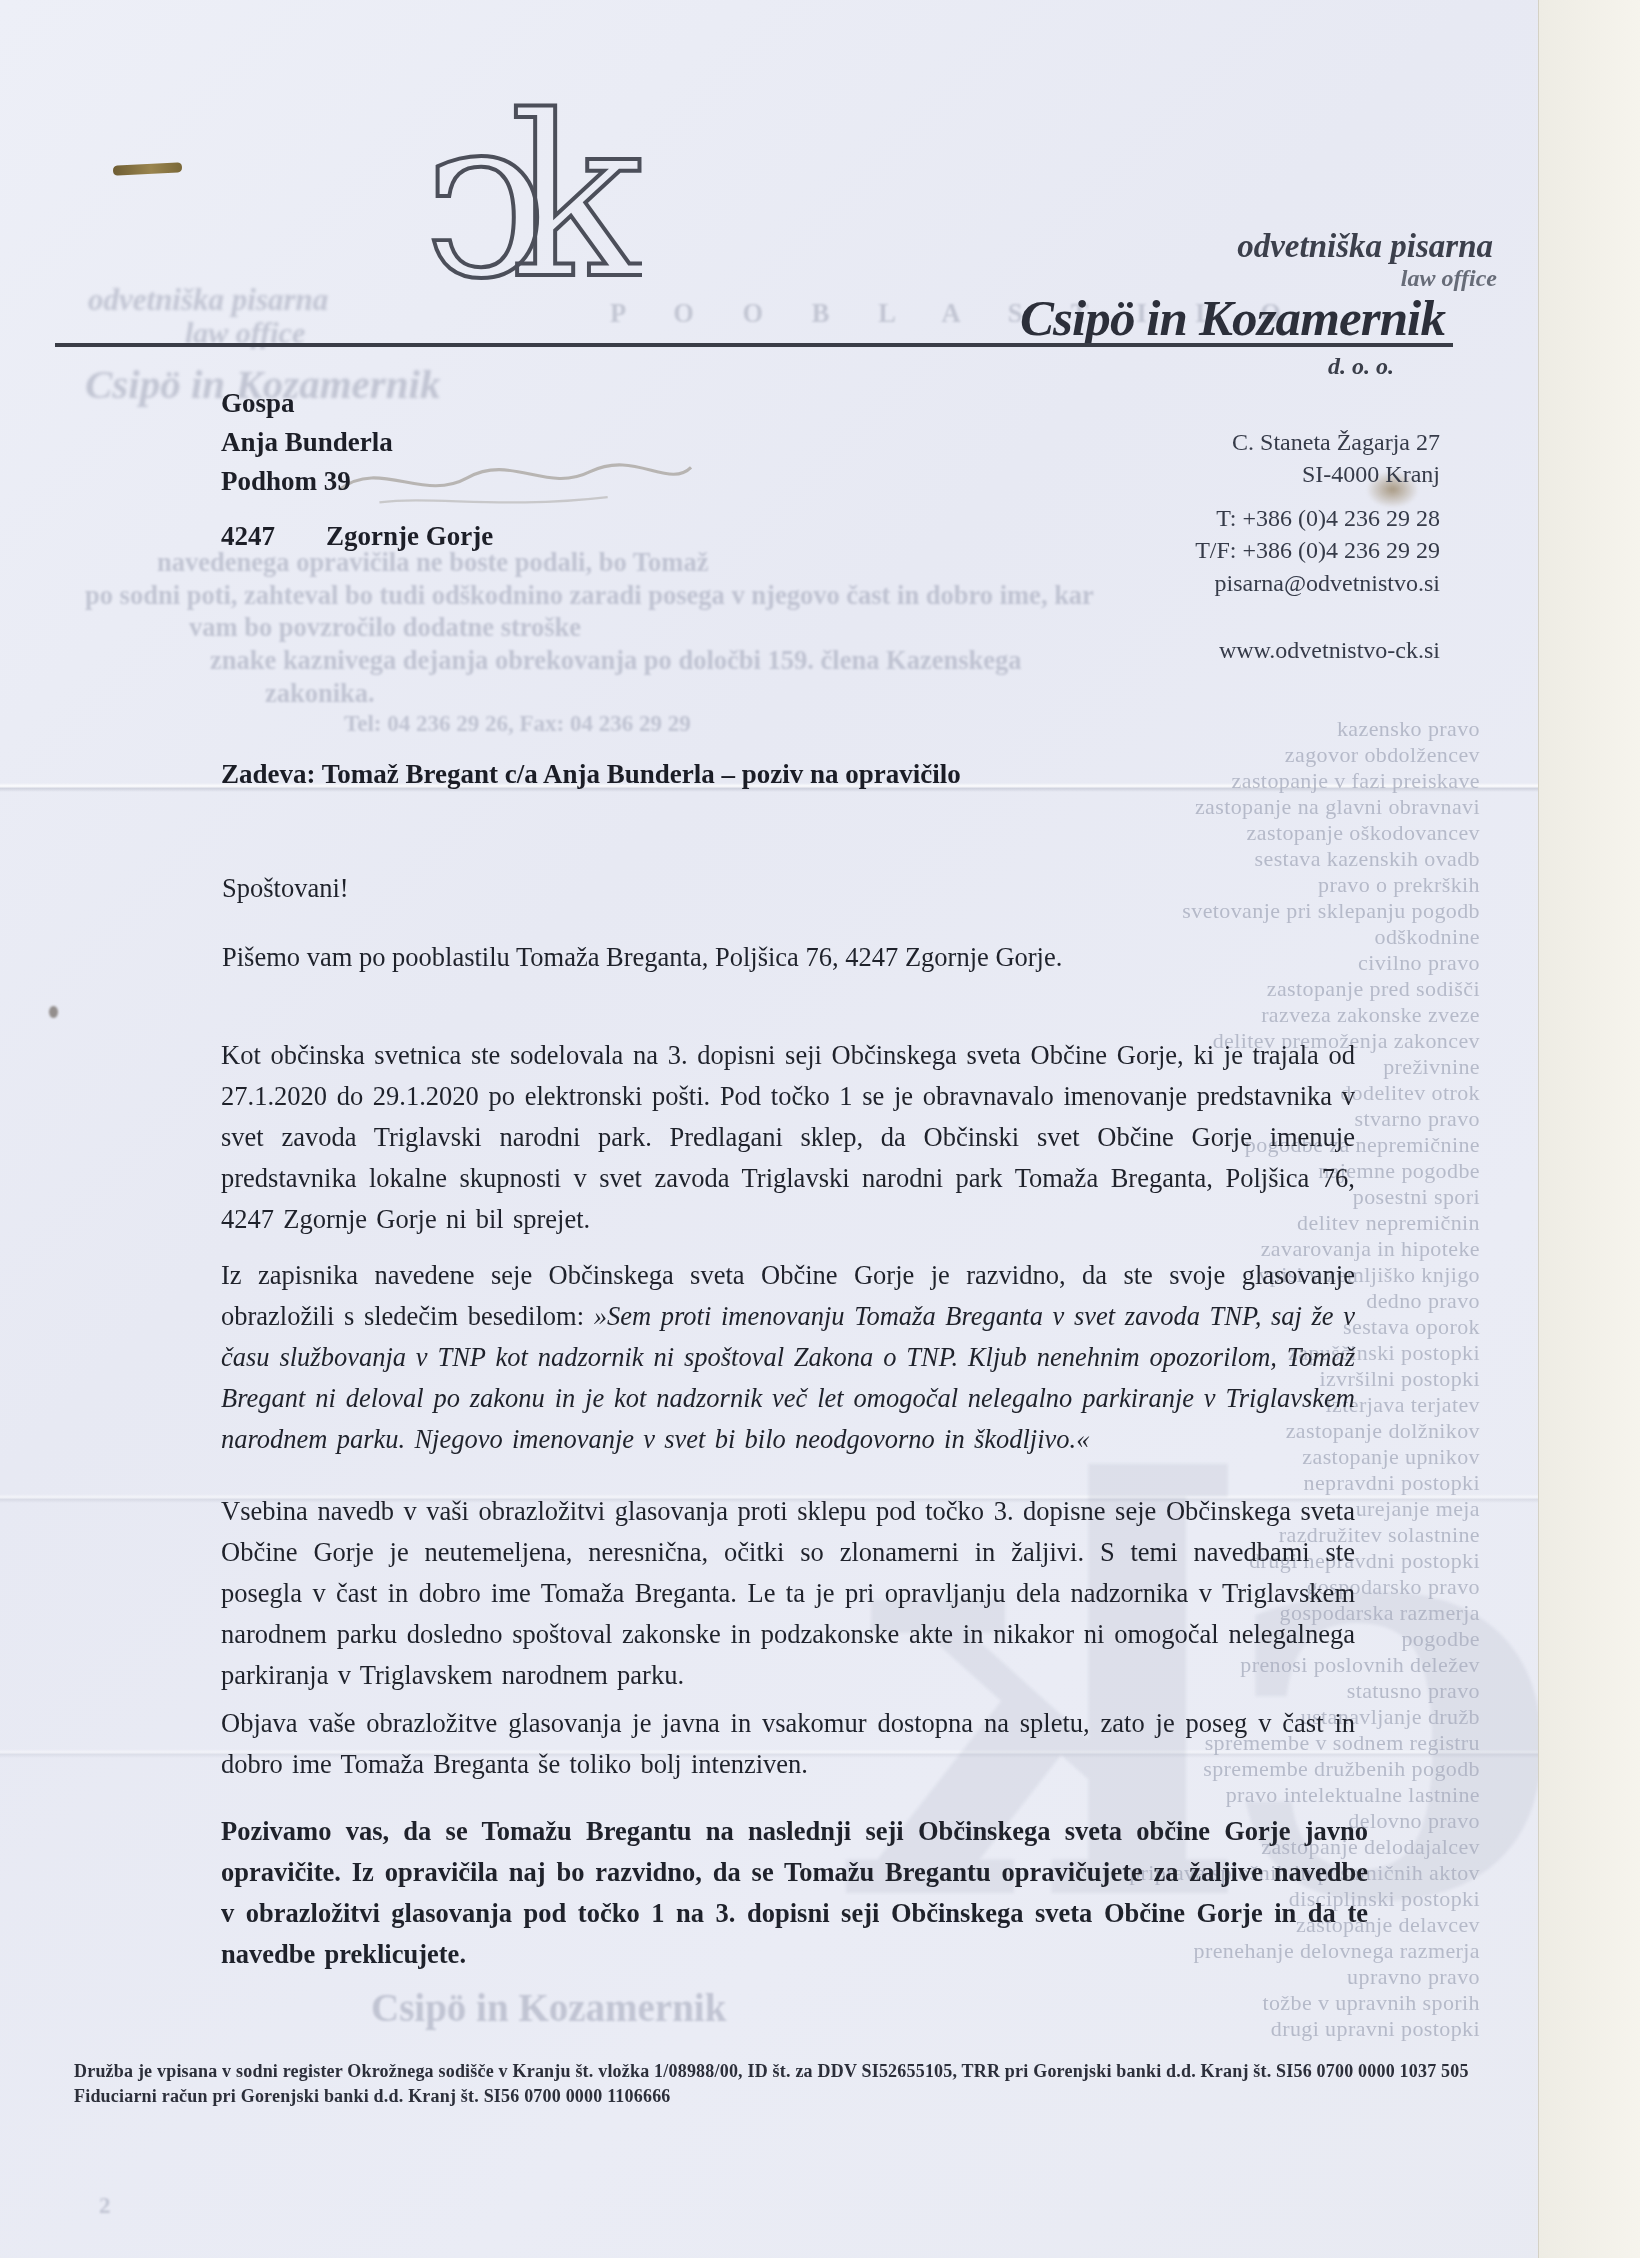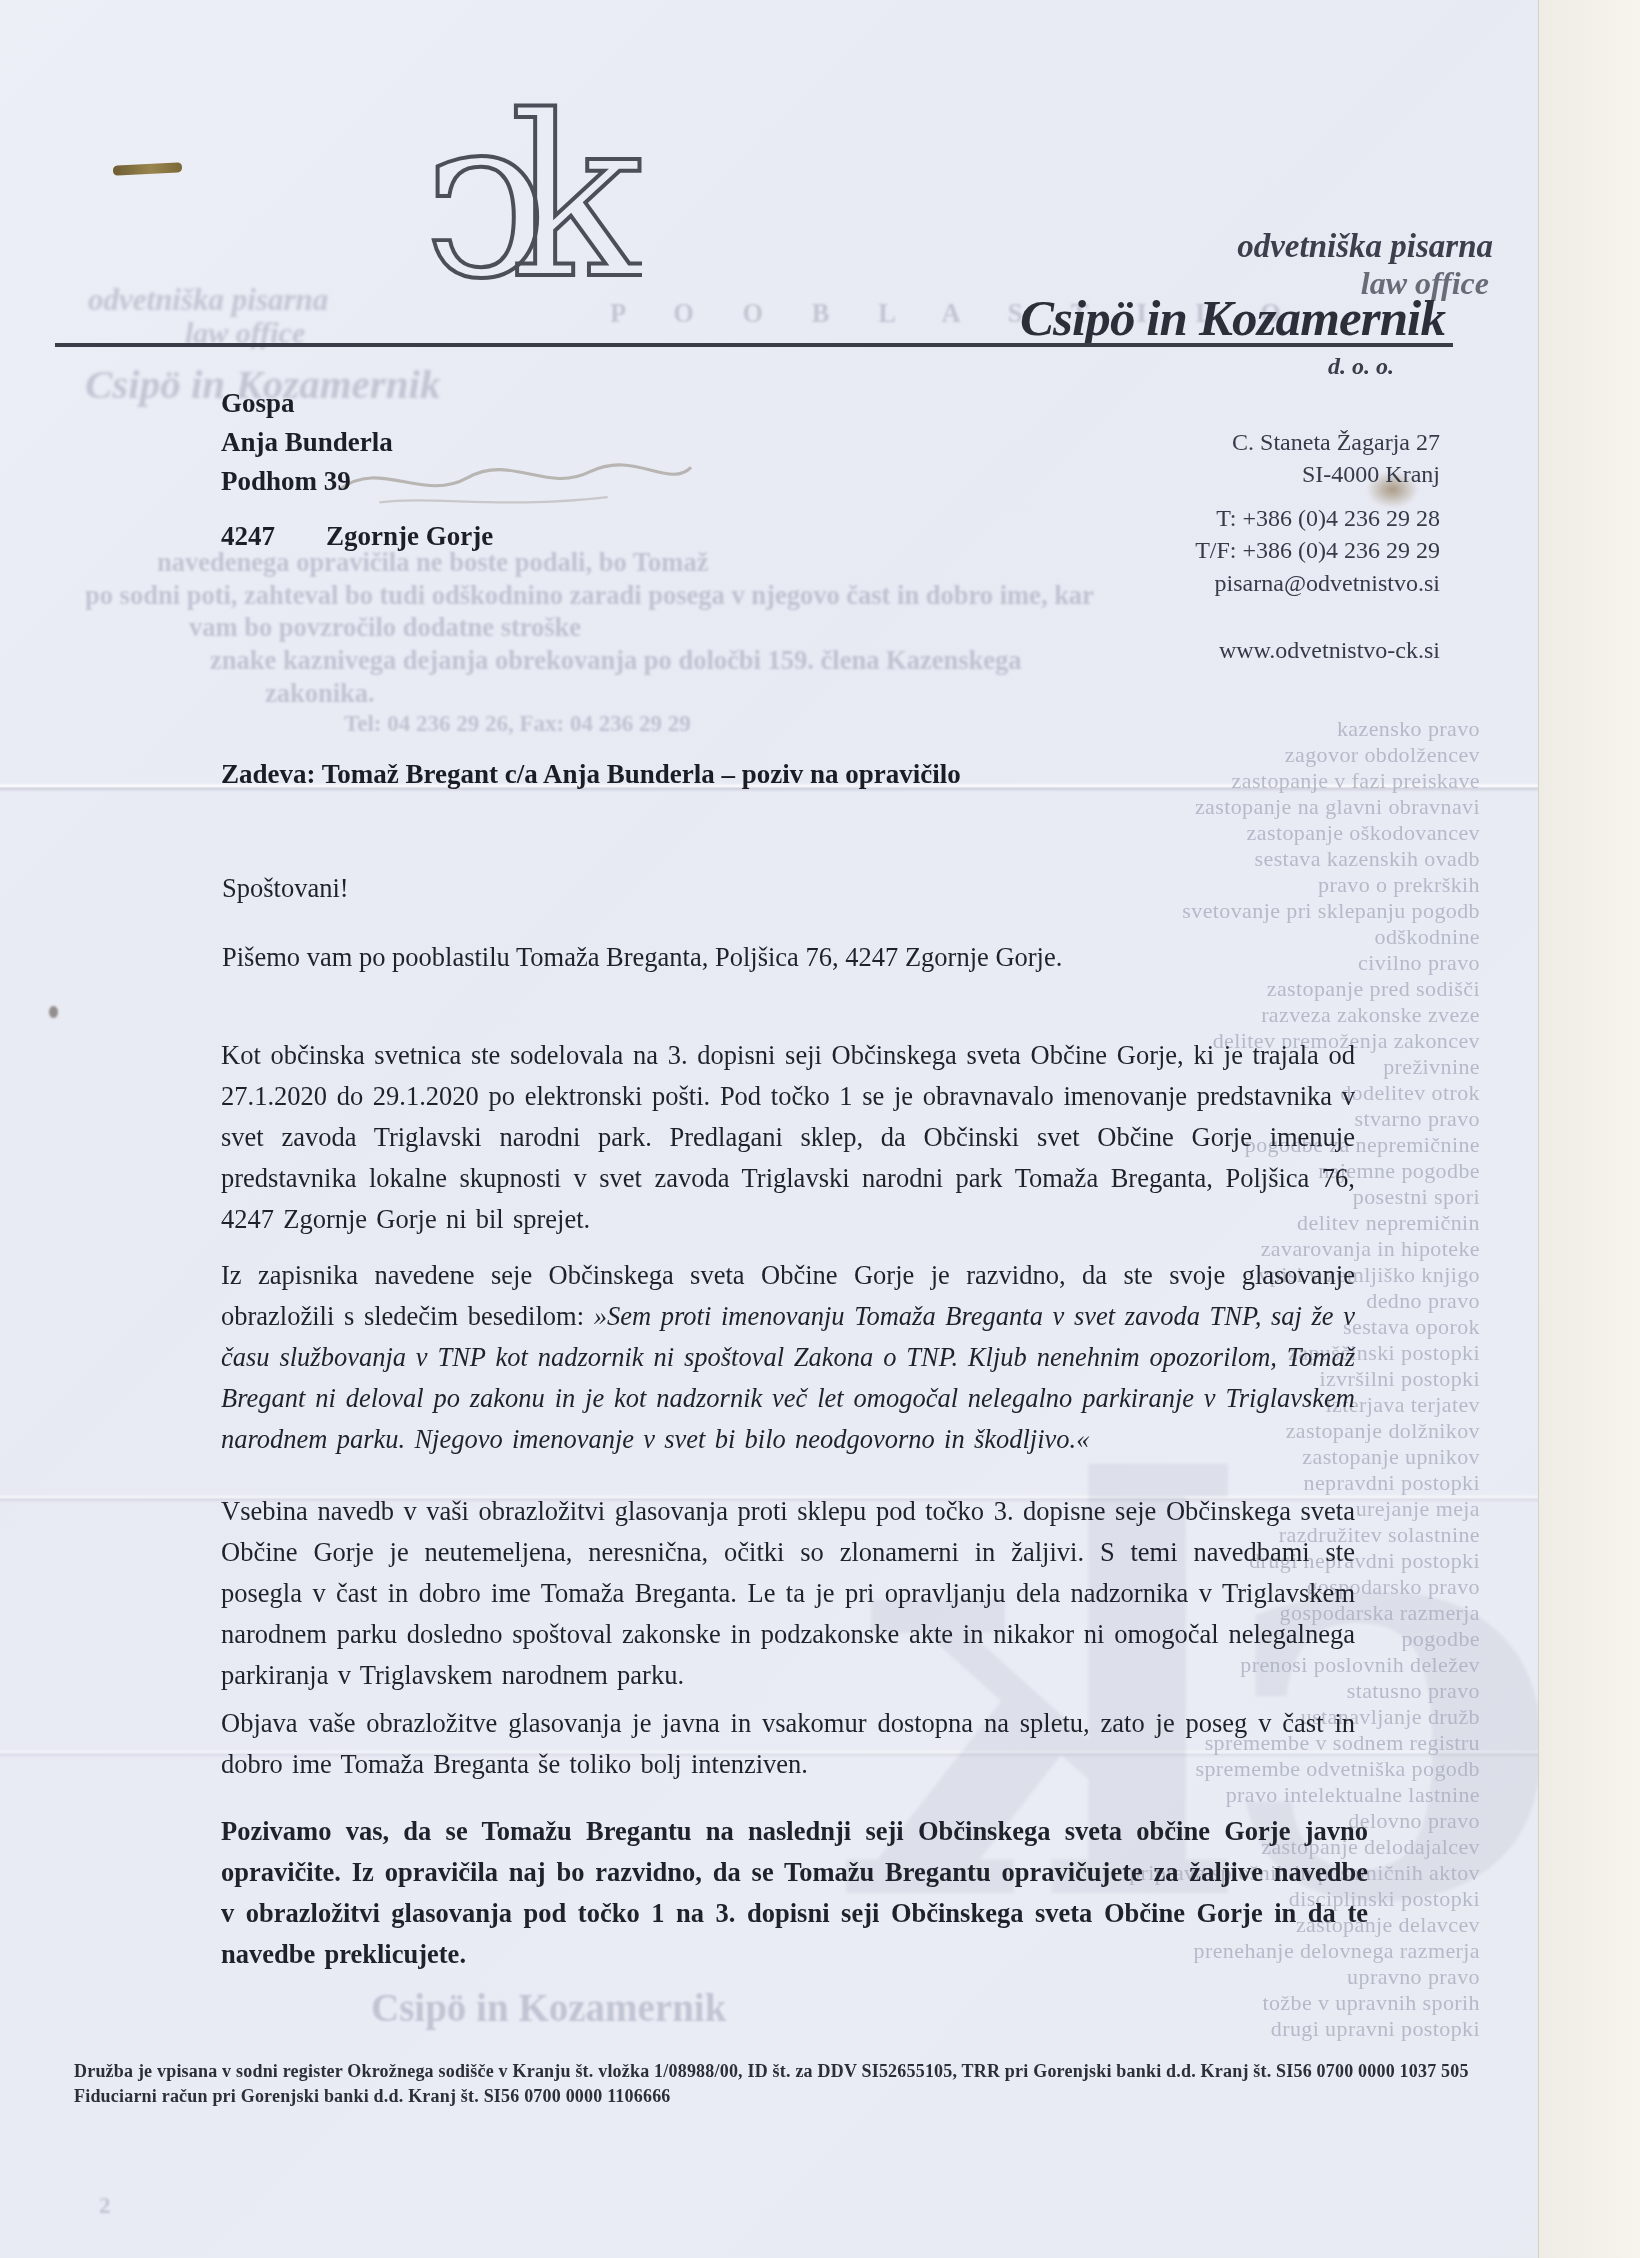--- a/index.html
+++ b/index.html
@@ -17,22 +17,22 @@
     background:linear-gradient(90deg,#6e5d33,#9a854f 55%,#7a6838);transform:rotate(-3deg);}
   .smudge{position:absolute;left:1366px;top:471px;width:53px;height:37px;border-radius:50%;
     background:radial-gradient(ellipse at center,rgba(128,102,58,.6),rgba(128,102,58,0) 70%);filter:blur(1.8px);}
   .speck{position:absolute;left:49px;top:1006px;width:8.8px;height:12.4px;border-radius:50%;
     background:rgba(62,50,38,.5);filter:blur(0.9px);}
   .scribble{position:absolute;left:326px;top:441px;}
   
   .logo{position:absolute;left:430px;top:81px;}
   .tagline-sl{position:absolute;right:148px;top:228px;font-style:italic;font-weight:bold;
     font-size:33px;color:#3c404c;white-space:nowrap;}
-  .tagline-en{position:absolute;right:152px;top:265px;font-style:italic;font-weight:bold;
-    font-size:32px;color:#676c78;white-space:nowrap;}
+  .tagline-en{position:absolute;right:144px;top:265px;font-style:italic;font-weight:bold;
+    font-size:24px;color:#676c78;white-space:nowrap;}
   .firm-name{position:absolute;right:196px;top:289px;font-style:italic;font-weight:bold;
     font-size:51px;color:#2c2f3a;white-space:nowrap;letter-spacing:-0.9px;}
   .legal-form{position:absolute;right:247px;top:353px;font-style:italic;font-weight:bold;
     font-size:24px;color:#3a3e4a;}
   .rule{position:absolute;left:55px;top:343px;width:1398px;height:3.5px;background:#3a3d47;}
   
   .recipient{position:absolute;left:221px;top:384px;font-size:27px;line-height:39px;
     font-weight:bold;color:#1d1f28;}
   .postal-row{position:absolute;left:221px;top:521px;font-size:27px;font-weight:bold;
     color:#1d1f28;display:flex;gap:51px;}
@@ -166,21 +166,21 @@
       <div class="pa-line">urejanje meja</div>
       <div class="pa-line">razdružitev solastnine</div>
       <div class="pa-line">drugi nepravdni postopki</div>
       <div class="pa-line">gospodarsko pravo</div>
       <div class="pa-line">gospodarska razmerja</div>
       <div class="pa-line">pogodbe</div>
       <div class="pa-line">prenosi poslovnih deležev</div>
       <div class="pa-line">statusno pravo</div>
       <div class="pa-line">ustanavljanje družb</div>
       <div class="pa-line">spremembe v sodnem registru</div>
-      <div class="pa-line">spremembe odvetniška pogodb</div>
+      <div class="pa-line">spremembe družbenih pogodb</div>
       <div class="pa-line">pravo intelektualne lastnine</div>
       <div class="pa-line">delovno pravo</div>
       <div class="pa-line">zastopanje delodajalcev</div>
       <div class="pa-line">priprava splošnih in posamičnih aktov</div>
       <div class="pa-line">disciplinski postopki</div>
       <div class="pa-line">zastopanje delavcev</div>
       <div class="pa-line">prenehanje delovnega razmerja</div>
       <div class="pa-line">upravno pravo</div>
       <div class="pa-line">tožbe v upravnih sporih</div>
       <div class="pa-line">drugi upravni postopki</div>

